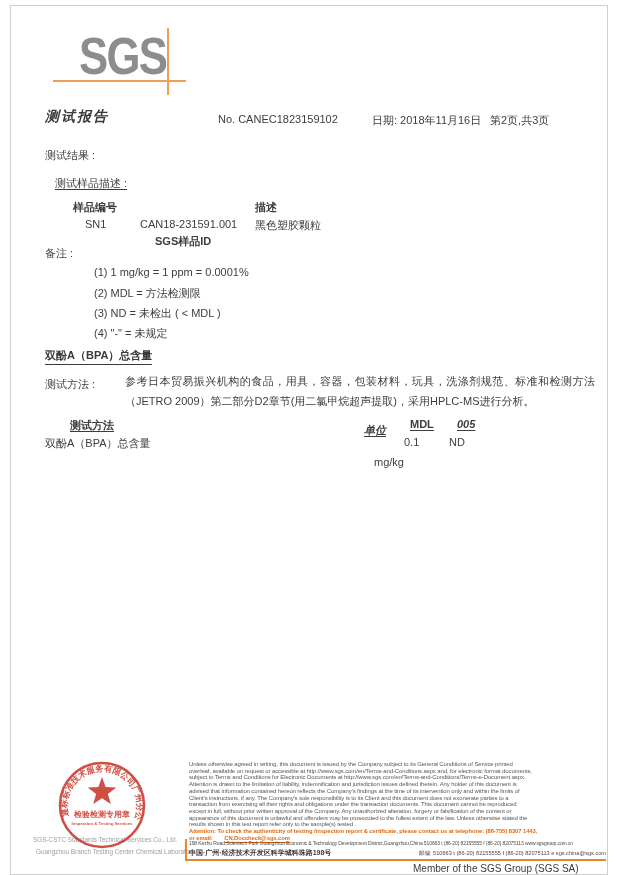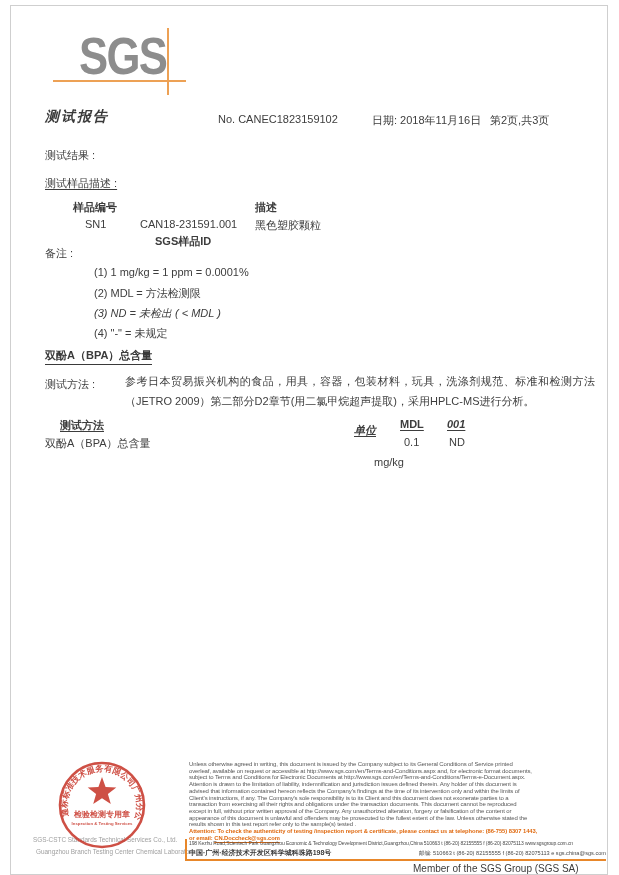--- a/index.html
+++ b/index.html
@@ -13,21 +13,21 @@
   .logo-text{
     left:79px;top:30px;font-size:52px;line-height:52px;font-weight:bold;color:#8d8d8d;
     letter-spacing:-2px;transform:scaleX(0.84);transform-origin:left top;
   }
   .logo-vline{left:167px;top:28px;width:2px;height:67px;background:#eda155;}
   .logo-hline{left:53px;top:80px;width:133px;height:2px;background:#eda155;}
   .doc-title{left:45px;top:108px;font-size:14px;font-weight:bold;letter-spacing:2px;color:#3a3a3a;font-style:italic;}
   .hdr-txt{top:113px;font-size:11px;color:#3d3d3d;text-align:center;}
   .body-txt{font-size:11px;color:#3d3d3d;}
   .bold{font-weight:bold;}
-  .und{text-decoration:underline;text-underline-offset:2px;}
+  .und{text-decoration:underline;text-underline-offset:2px;margin-left:10px;}
   .ital{font-style:italic;}
   .sec-head{font-size:11px;font-weight:bold;color:#3a3a3a;border-bottom:1px solid #3a3a3a;padding-bottom:1px;}
   .method-par{left:125px;top:371px;width:470px;font-size:11px;line-height:20px;color:#3d3d3d;text-align:justify;}
   .disc{left:189px;top:761px;width:418px;}
   .disc-line{font-size:6px;line-height:6.7px;letter-spacing:-0.12px;white-space:nowrap;color:#595959;}
   .attn{font-size:5.8px;line-height:7px;letter-spacing:-0.05px;white-space:nowrap;font-weight:bold;color:#e06a10;}
   .addr-en{left:189px;top:840px;width:420px;font-size:5px;letter-spacing:-0.1px;white-space:nowrap;color:#4a4a4a;}
   .addr-cn{left:189px;top:848px;width:417px;display:flex;justify-content:space-between;color:#3a3a3a;}
   .addr-cn .cn{font-size:7px;font-weight:bold;white-space:nowrap;}
   .addr-cn .rest{font-size:5.6px;white-space:nowrap;padding-top:2px;color:#4a4a4a;}
@@ -57,31 +57,31 @@
 <div class="abs body-txt bold" style="left:73px;top:200px;">样品编号</div>
 <div class="abs body-txt bold" style="left:155px;top:200px;margin-top:34px;">SGS样品ID</div>
 <div class="abs body-txt bold" style="left:255px;top:200px;">描述</div>
 <div class="abs body-txt" style="left:85px;top:218px;">SN1</div>
 <div class="abs body-txt" style="left:140px;top:218px;">CAN18-231591.001</div>
 <div class="abs body-txt" style="left:255px;top:218px;">黑色塑胶颗粒</div>
 
 <div class="abs body-txt" style="left:45px;top:246px;">备注 :</div>
 <div class="abs body-txt" style="left:94px;top:266px;">(1) 1 mg/kg = 1 ppm = 0.0001%</div>
 <div class="abs body-txt" style="left:94px;top:286px;">(2) MDL = 方法检测限</div>
-<div class="abs body-txt" style="left:94px;top:306px;font-style:italic;">(3) ND = 未检出 ( &lt; MDL )</div>
+<div class="abs body-txt" style="left:94px;top:306px;">(3) ND = 未检出 ( &lt; MDL )</div>
 <div class="abs body-txt" style="left:94px;top:326px;">(4) "-" = 未规定</div>
 
 <div class="abs sec-head" style="left:45px;top:348px;">双酚A（BPA）总含量</div>
 <div class="abs body-txt" style="left:45px;top:377px;">测试方法 :</div>
 <div class="abs method-par">参考日本贸易振兴机构的食品，用具，容器，包装材料，玩具，洗涤剂规范、标准和检测方法（JETRO 2009）第二部分D2章节(用二氯甲烷超声提取)，采用HPLC-MS进行分析。</div>
 
 <div class="abs body-txt bold und" style="left:60px;top:418px;">测试方法</div>
 <div class="abs body-txt bold und" style="left:354px;top:423px;font-style:italic;">单位</div>
 <div class="abs body-txt bold und" style="left:400px;top:418px;">MDL</div>
-<div class="abs body-txt bold und ital" style="left:447px;top:418px;">001</div>
+<div class="abs body-txt bold und ital" style="left:447px;top:418px;">005</div>
 <div class="abs body-txt" style="left:45px;top:436px;">双酚A（BPA）总含量</div>
 <div class="abs body-txt" style="left:350px;top:456px;padding-left:24px;">mg/kg</div>
 <div class="abs body-txt" style="left:404px;top:436px;">0.1</div>
 <div class="abs body-txt" style="left:449px;top:436px;">ND</div>
 
 <div class="abs co-line" style="left:33px;top:836px;">SGS-CSTC Standards Technical Services Co., Ltd.</div>
 <div class="abs co-line" style="left:36px;top:848px;">Guangzhou Branch Testing Center Chemical Laboratory.</div>
 
 <svg class="abs stamp" width="100" height="92" viewBox="0 0 100 92">
   <defs>

